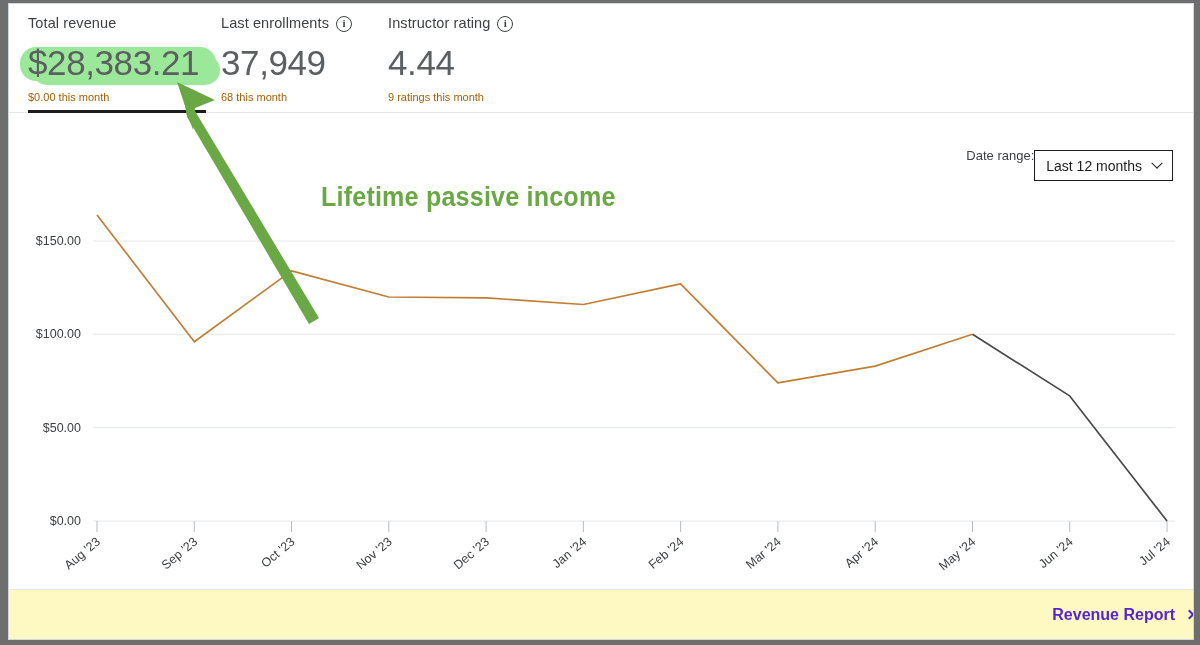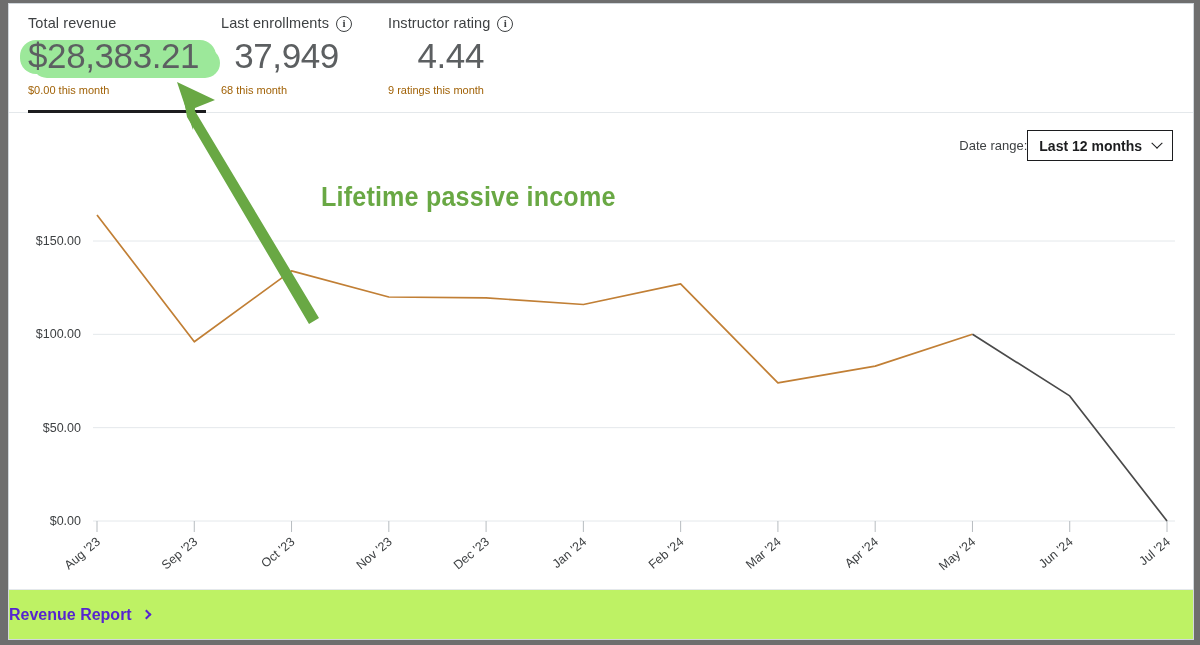--- a/index.html
+++ b/index.html
@@ -76,22 +76,21 @@
   }
   .info-icon::after { content: "i"; position: relative; top: -0.5px; }
 
   .stat-value {
     font-size: 35px;
     font-weight: 400;
     color: #5c5f61;
     line-height: 44px;
     letter-spacing: -0.4px;
     white-space: nowrap;
-    margin-top: 2px;
-    text-align: center;
+    margin-top: 9px;
   }
 
   .stat-sub {
     font-size: 11px;
     color: #a16207;
     line-height: 18px;
     white-space: nowrap;
     margin-top: 3px;
   }
 
@@ -151,24 +150,25 @@
   }
   .date-range-select {
     border: 1px solid #1c1d1f;
     background: #fff;
     height: 31px;
     padding: 0 11px;
     display: flex;
     align-items: center;
     gap: 11px;
     font-size: 14px;
-    font-weight: bold;
+    font-weight: normal;
     color: #1c1d1f;
     cursor: pointer;
     white-space: nowrap;
+    margin-top: 20px;
   }
   .chev {
     display: inline-block;
     width: 8px; height: 8px;
     border-right: 1.6px solid #1c1d1f;
     border-bottom: 1.6px solid #1c1d1f;
     transform: rotate(45deg) translate(-2px,-2px);
   }
 
   .plot-svg { position: absolute; left: 0; top: 0; }
@@ -211,22 +211,22 @@
   
   .footer {
     position: absolute;
     left: 0;
     bottom: 0;
     width: 100%;
     height: 50px;
     border-top: 1px solid #e4e8eb;
     display: flex;
     align-items: center;
-    justify-content: flex-start;
-    background: #bef264;
+    justify-content: flex-end;
+    background: #fef9c3;
   }
   .footer-link {
     font-size: 16px;
     font-weight: bold;
     color: #5624d0;
     display: flex;
     align-items: center;
     gap: 11px;
     cursor: pointer;
     text-decoration: none;

